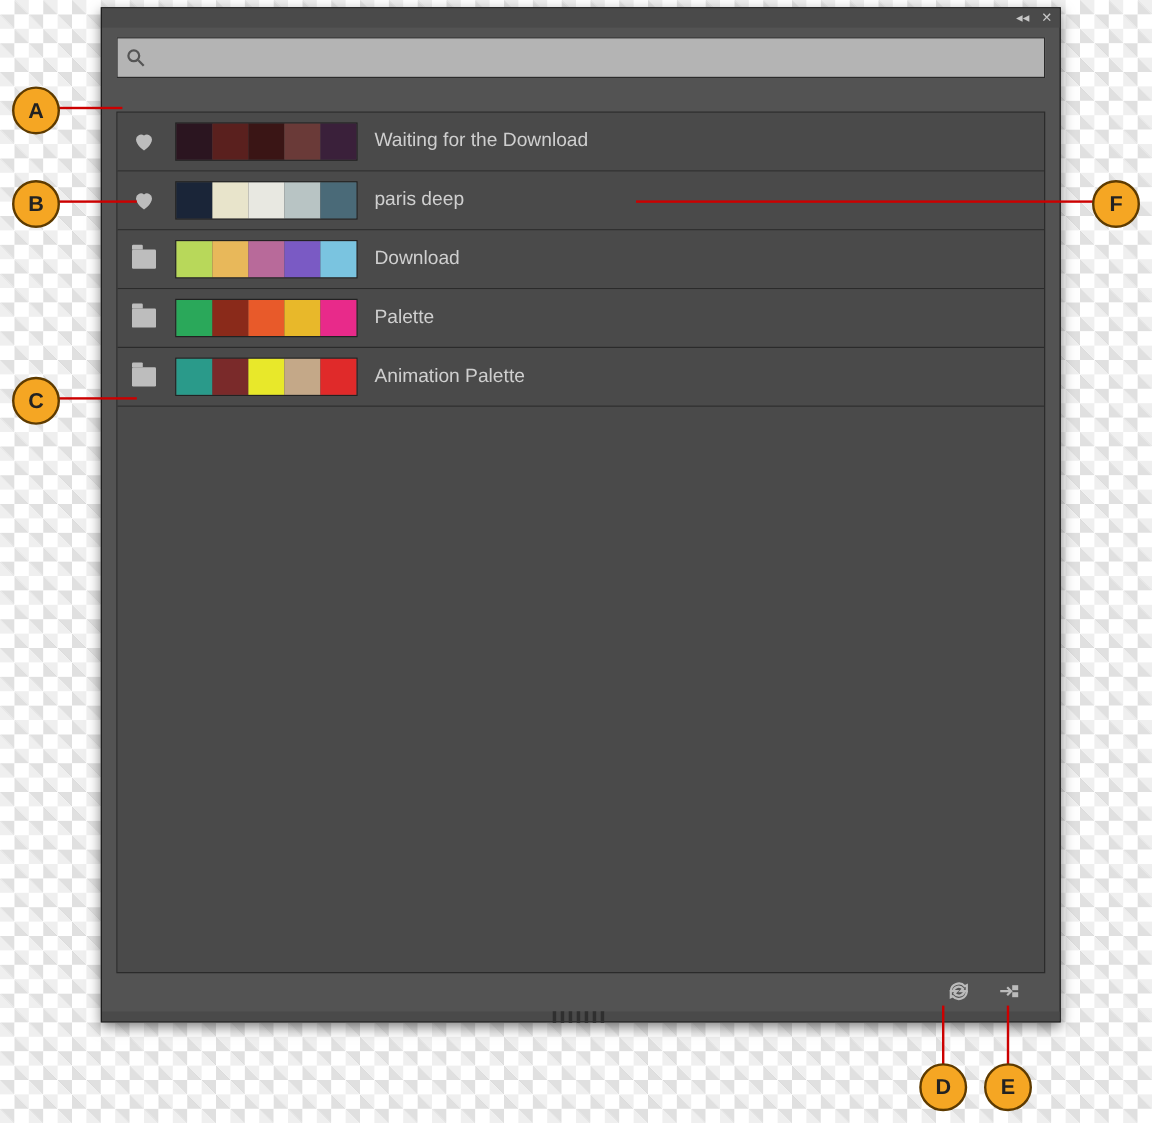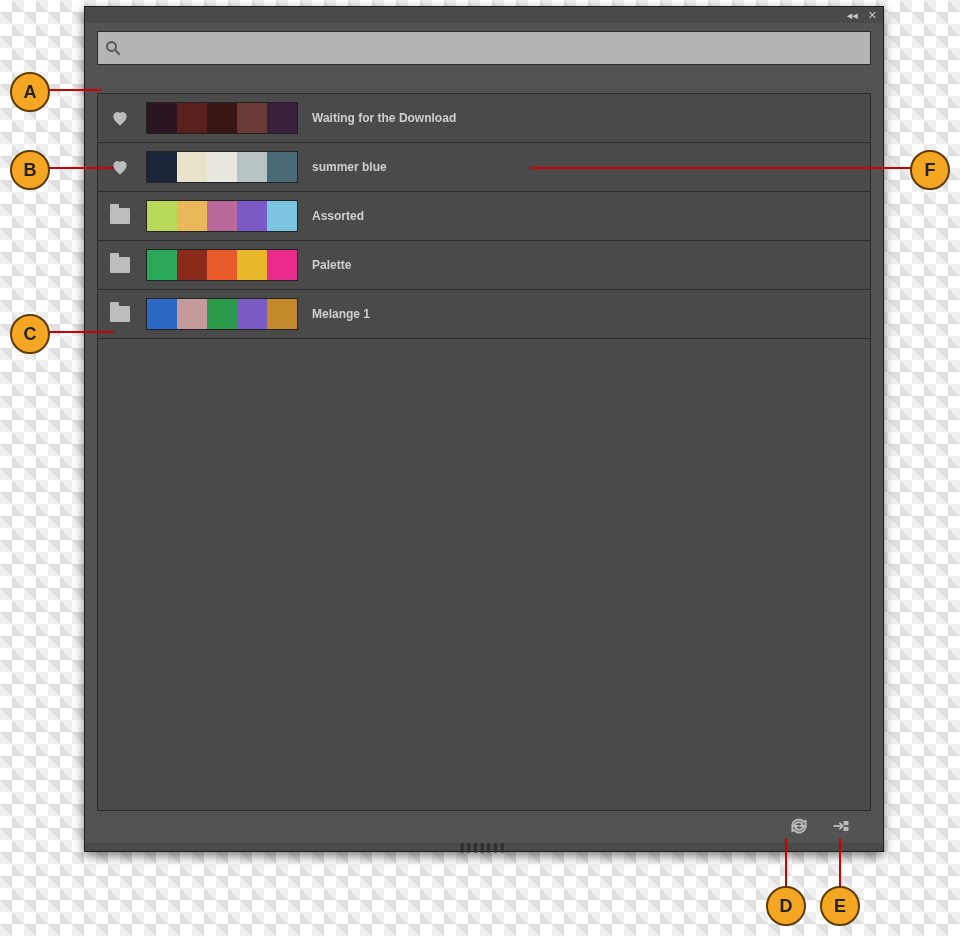--- a/index.html
+++ b/index.html
@@ -128,22 +128,22 @@
   }
   .swatches {
     display: flex;
     width: 150px;
     height: 30px;
     border: 1px solid #222;
   }
   .swatches div { flex: 1; }
   .theme-name {
     color: #cfcfcf;
-    font-size: 12px;
-    font-weight: 700;
+    font-size: 16px;
+    font-weight: 400;
   }
   .footbar {
     height: 30px;
     display: flex;
     justify-content: flex-end;
     align-items: center;
     gap: 22px;
     padding-right: 20px;
   }
   .footbar svg { width: 20px; height: 20px; }
@@ -214,60 +214,60 @@
               <path d="M12 21s-8-5.3-8-11a5 5 0 0 1 8-4 5 5 0 0 1 8 4c0 5.7-8 11-8 11z"></path>
             </svg>
           </div>
           <div class="swatches">
             <div style="background: rgb(26, 37, 56);"></div>
             <div style="background: rgb(232, 228, 203);"></div>
             <div style="background: rgb(232, 232, 225);"></div>
             <div style="background: rgb(184, 196, 196);"></div>
             <div style="background: rgb(74, 106, 120);"></div>
           </div>
-          <div class="theme-name">summer blue</div>
+          <div class="theme-name">paris deep</div>
         </div>
         <div class="row">
           <div class="icon-slot">
             <div class="folder"></div>
           </div>
           <div class="swatches">
             <div style="background: rgb(184, 216, 90);"></div>
             <div style="background: rgb(232, 184, 90);"></div>
             <div style="background: rgb(184, 106, 154);"></div>
             <div style="background: rgb(122, 90, 196);"></div>
             <div style="background: rgb(122, 196, 224);"></div>
           </div>
-          <div class="theme-name">Assorted</div>
+          <div class="theme-name">Download</div>
         </div>
         <div class="row">
           <div class="icon-slot">
             <div class="folder"></div>
           </div>
           <div class="swatches">
             <div style="background: rgb(42, 168, 90);"></div>
             <div style="background: rgb(138, 42, 26);"></div>
             <div style="background: rgb(232, 90, 42);"></div>
             <div style="background: rgb(232, 184, 42);"></div>
             <div style="background: rgb(232, 42, 138);"></div>
           </div>
           <div class="theme-name">Palette</div>
         </div>
         <div class="row">
           <div class="icon-slot">
             <div class="folder"></div>
           </div>
           <div class="swatches">
-            <div style="background: rgb(42, 106, 196);"></div>
-            <div style="background: rgb(196, 154, 154);"></div>
-            <div style="background: rgb(42, 154, 74);"></div>
-            <div style="background: rgb(122, 90, 196);"></div>
-            <div style="background: rgb(196, 138, 42);"></div>
-          </div>
-          <div class="theme-name">Melange 1</div>
+            <div style="background: rgb(42, 154, 138);"></div>
+            <div style="background: rgb(122, 42, 42);"></div>
+            <div style="background: rgb(232, 232, 42);"></div>
+            <div style="background: rgb(196, 168, 136);"></div>
+            <div style="background: rgb(224, 42, 42);"></div>
+          </div>
+          <div class="theme-name">Animation Palette</div>
         </div>
         <div class="filler"></div>
       </div>
     <div class="footbar">
       <svg viewBox="0 0 24 24" fill="none" stroke="#bbb" stroke-width="2.2">
         <path d="M4 12a8 8 0 0 1 14-5l2-1v6h-6l2.3-2.3A5.5 5.5 0 0 0 6.5 12"></path>
         <path d="M20 12a8 8 0 0 1-14 5l-2 1v-6h6l-2.3 2.3A5.5 5.5 0 0 0 17.5 12"></path>
       </svg>
       <svg viewBox="0 0 24 24" fill="none" stroke="#bbb" stroke-width="2.2">
         <path d="M3 12h10"></path>

